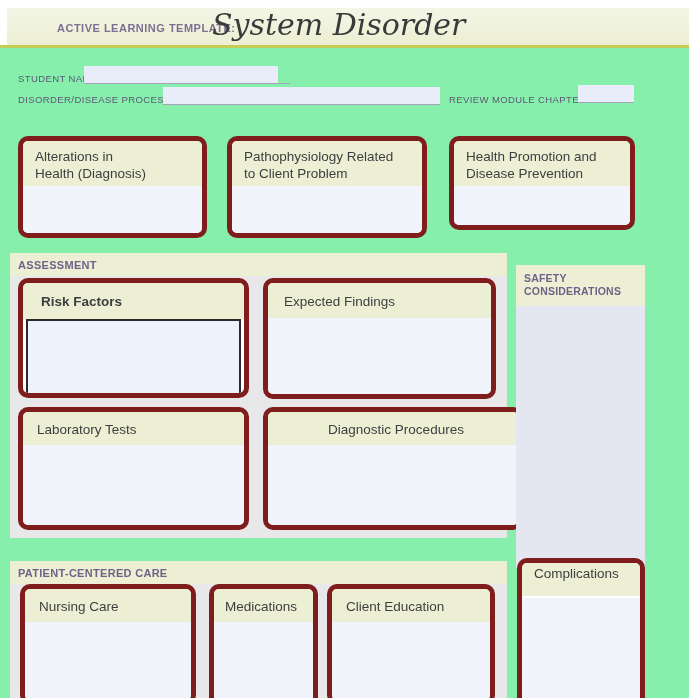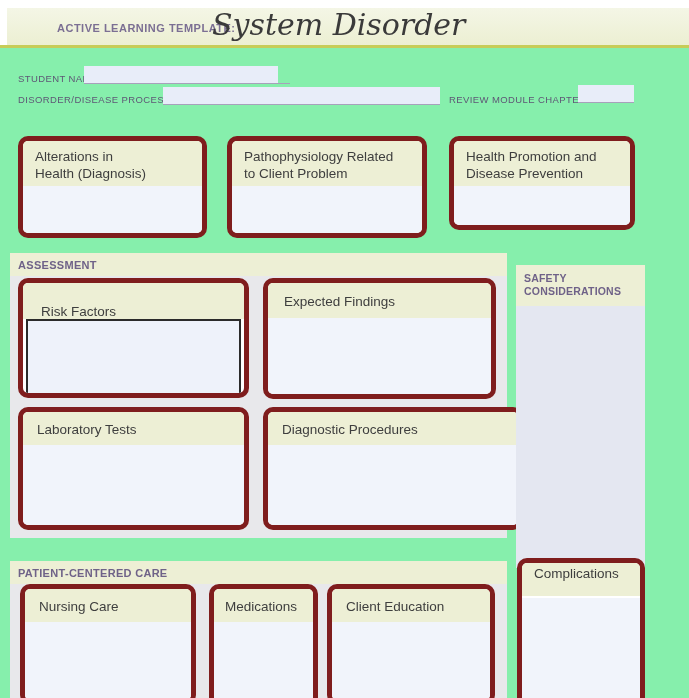--- a/index.html
+++ b/index.html
@@ -88,41 +88,41 @@
       <span>Disease Prevention</span>
     </div>
     <div class="cbody" style="top:45px;height:48px;"></div>
   </div>
 
   <div class="panel" style="left:10px;top:245px;width:497px;height:285px;">
     <div class="pstrip">ASSESSMENT</div>
   </div>
 
   <div class="card" style="left:18px;top:270px;width:231px;height:120px;">
-    <div class="chead" style="height:36px;padding:20px 8px 0 18px;">
+    <div class="chead" style="height:36px;padding:10px 8px 0 18px;font-weight:bold;">
       <span>Risk Factors</span>
     </div>
     <div class="focusbox" style="top:36px;height:76px;"></div>
   </div>
 
   <div class="card" style="left:263px;top:270px;width:233px;height:121px;">
     <div class="chead" style="height:35px;padding:10px 8px 0 16px;">
       <span>Expected Findings</span>
     </div>
     <div class="cbody" style="top:35px;height:76px;"></div>
   </div>
 
   <div class="card" style="left:18px;top:399px;width:231px;height:123px;">
     <div class="chead h1line">
       <span>Laboratory Tests</span>
     </div>
     <div class="cbody" style="top:33px;height:81px;"></div>
   </div>
 
-  <div class="card" style="left:263px;top:399px;width:260px;height:123px;">
+  <div class="card" style="left:263px;top:399px;width:260px;height:123px;text-align:center;">
     <div class="chead h1line">
       <span>Diagnostic Procedures</span>
     </div>
     <div class="cbody" style="top:33px;height:81px;"></div>
   </div>
 
   <div class="safety">
     <div class="safety-head">
       <span>SAFETY</span>
       <span>CONSIDERATIONS</span>

